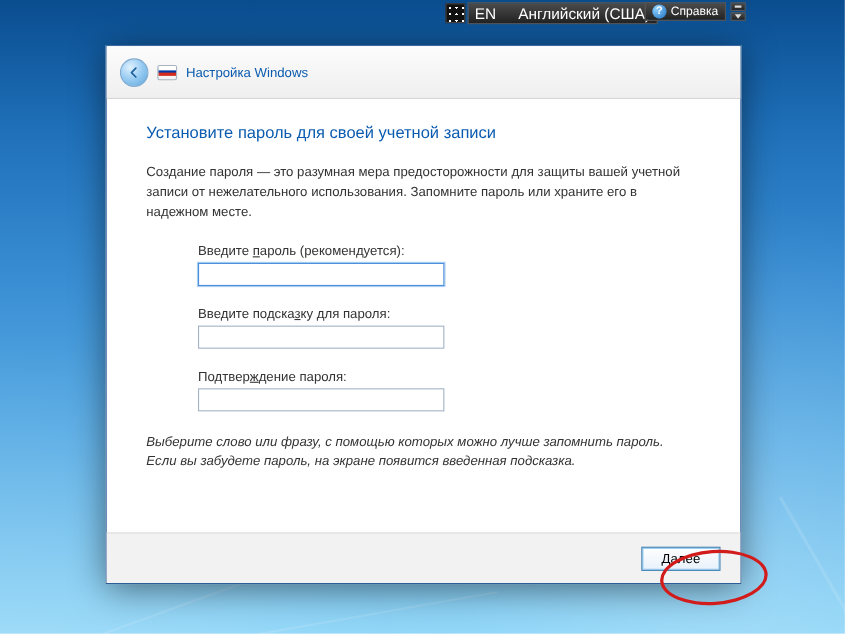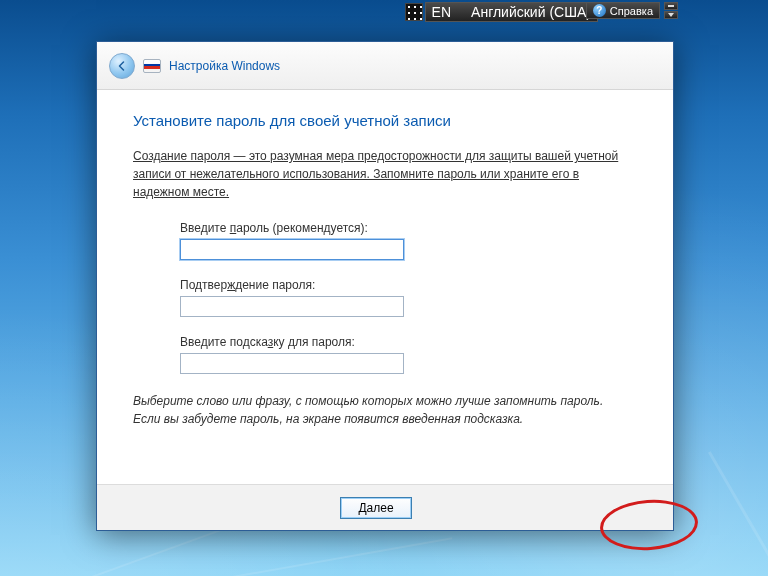--- a/index.html
+++ b/index.html
@@ -120,21 +120,21 @@
 }
 
 .wiz-body {
   padding: 22px 40px 16px 36px;
   font-size: 12px; color: #333;
 }
 .heading {
   color: #0b5bb0; font-size: 15px; margin-bottom: 18px;
   font-weight: normal;
 }
-.desc { line-height: 1.5; margin-bottom: 20px; text-decoration: underline; }
+.desc { line-height: 1.5; margin-bottom: 20px; }
 
 .field-label { margin-bottom: 4px; }
 .field-label .ul { text-decoration: underline; }
 .text-input {
   width: 224px; height: 21px;
   border: 1px solid #a3b3c5;
   background: #fff;
   font-size: 12px; padding: 1px 4px;
 }
 .text-input.focus {
@@ -143,21 +143,21 @@
 }
 .field-block { margin-bottom: 18px; margin-left: 47px; }
 
 .hint-text { line-height: 1.5; font-style: italic; }
 
 .wiz-footer {
   position: absolute; left: 0; right: 0; bottom: 0;
   height: 46px;
   background: #f2f2f2;
   border-top: 1px solid #dcdcdc;
-  display: flex; justify-content: center; align-items: center;
+  display: flex; justify-content: flex-end; align-items: center;
   padding-right: 18px;
 }
 .next-btn {
   min-width: 72px; height: 22px;
   background: linear-gradient(#fefefe, #e8f1fb);
   border: 1px solid #3c7fb1;
   box-shadow: 0 0 0 1px #9dd0f7 inset;
   color: #000; font-size: 12px;
   padding: 0 14px;
   cursor: pointer;
@@ -219,30 +219,30 @@
 
     <div class="field-block">
       <div class="field-label">
         <span>Введите </span><span class="ul">п</span><span>ароль (рекомендуется):</span>
       </div>
       <input type="password" class="text-input focus" value="" style="">
     </div>
 
     <div class="field-block">
       <div class="field-label">
+        <span>Введите подска</span><span class="ul">з</span><span>ку для пароля:</span>
+      </div>
+      <input type="text" class="text-input" value="" style="">
+    </div>
+
+    <div class="field-block">
+      <div class="field-label">
         <span>Подтвер</span><span class="ul">ж</span><span>дение пароля:</span>
       </div>
       <input type="password" class="text-input" value="" style="">
-    </div>
-
-    <div class="field-block">
-      <div class="field-label">
-        <span>Введите подска</span><span class="ul">з</span><span>ку для пароля:</span>
-      </div>
-      <input type="text" class="text-input" value="" style="">
     </div>
 
     <p class="hint-text">Выберите слово или фразу, с помощью которых можно лучше запомнить пароль. Если вы забудете пароль, на экране появится введенная подсказка.</p>
   </div>
 
   <div class="wiz-footer">
     <button class="next-btn">
       <span>Далее</span>
     </button>
   </div>

